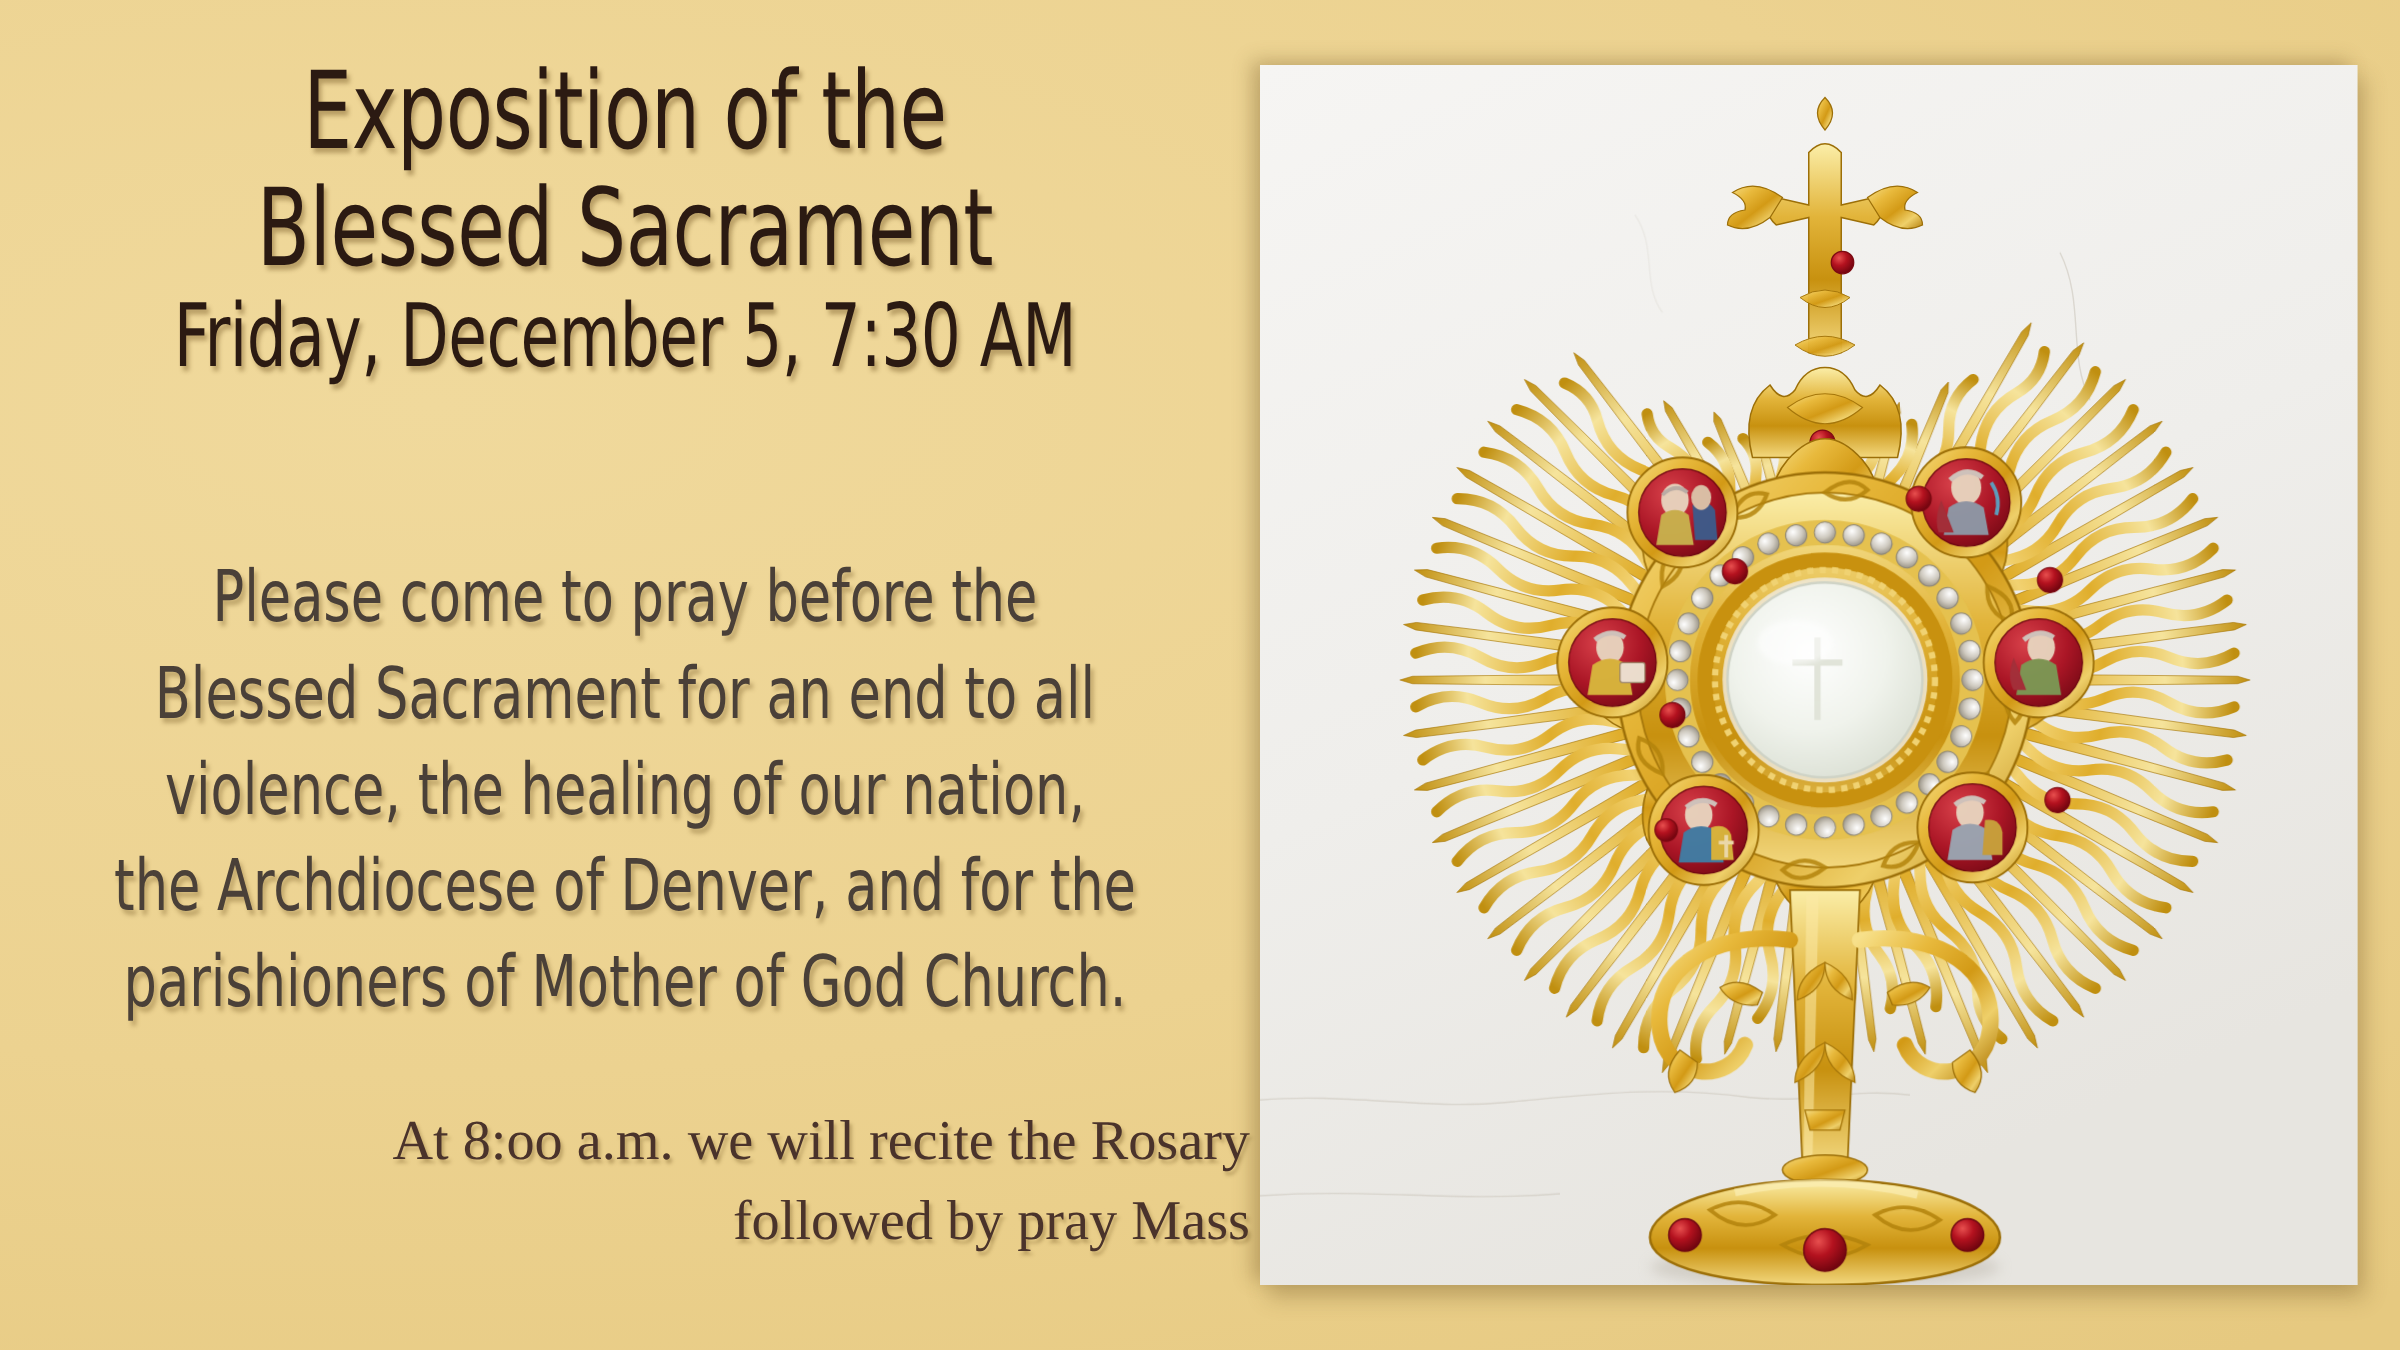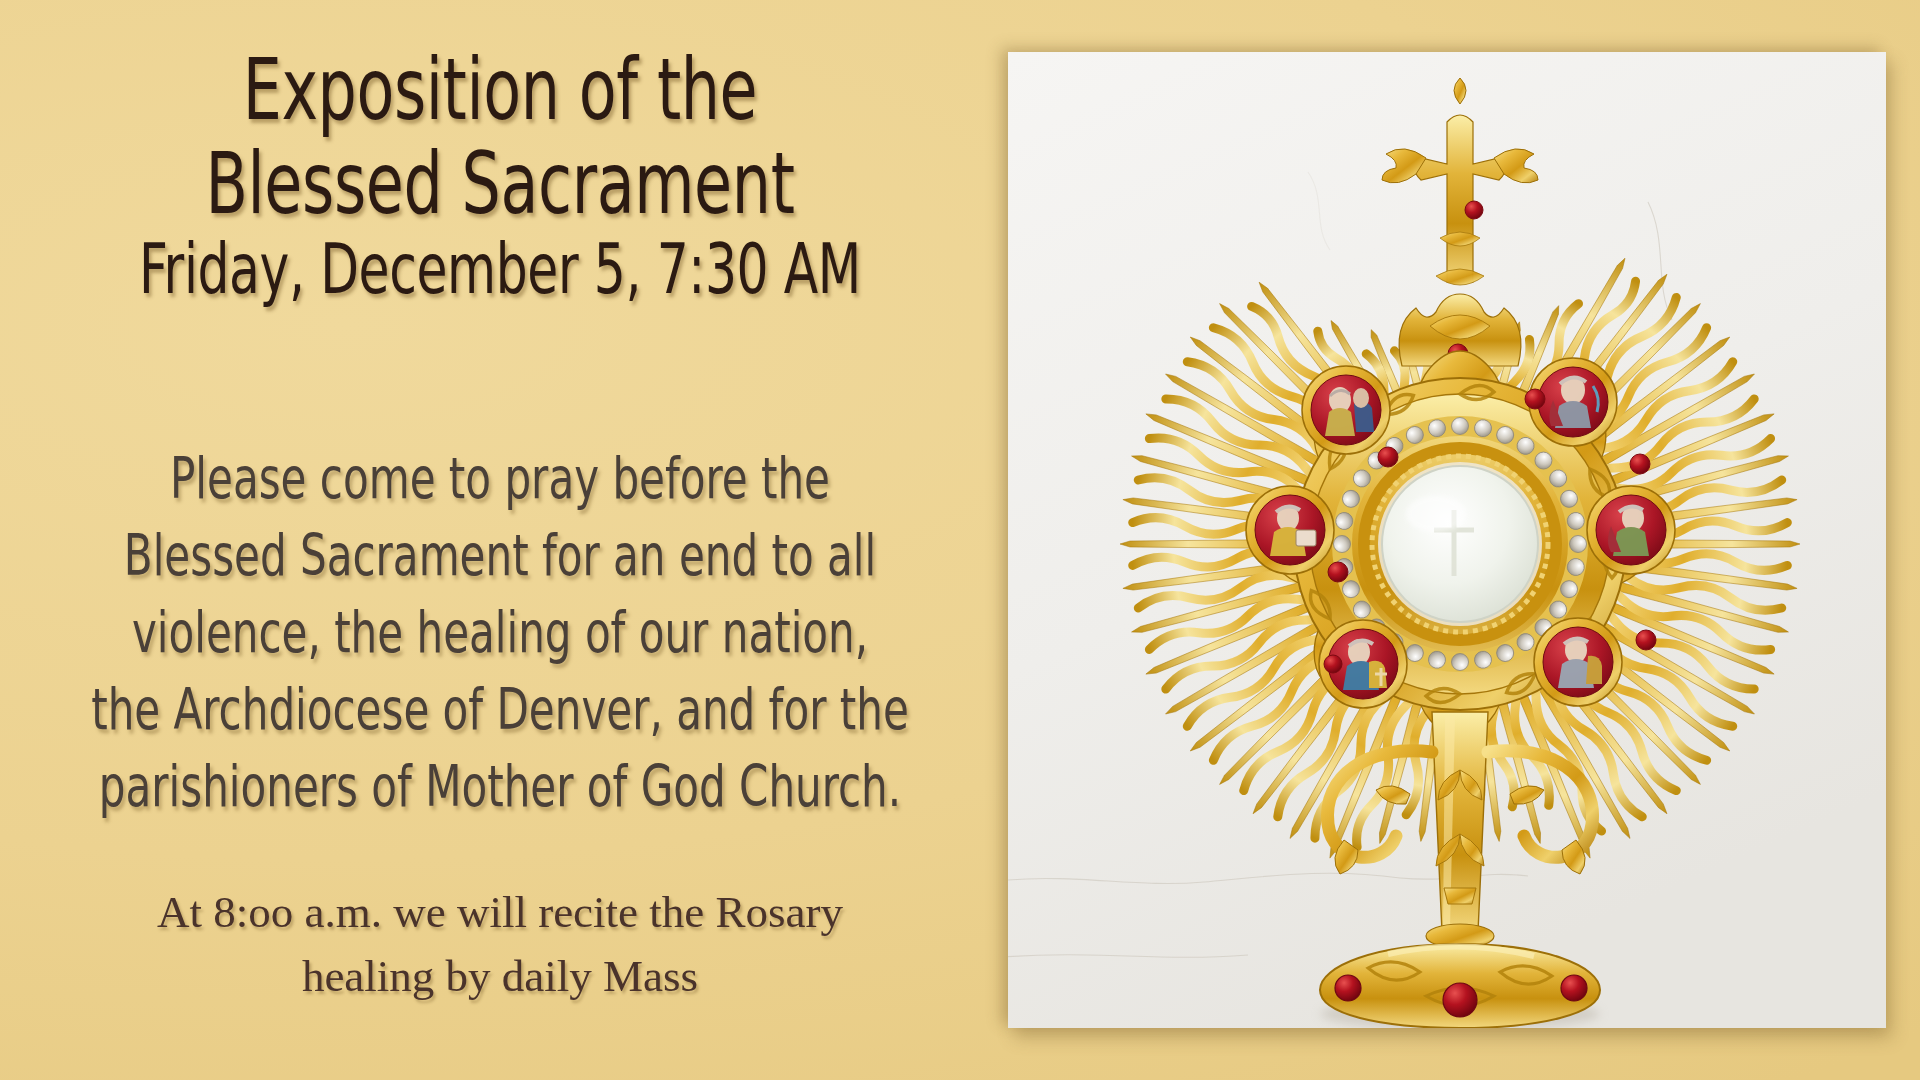--- a/index.html
+++ b/index.html
@@ -67,21 +67,21 @@
     transform: scaleX(0.82);
     transform-origin: 50% 0%;
   }
   .body-line { display: block; white-space: nowrap; }
 
   .footer-block {
     position: absolute;
     left: 0;
     top: 880px;
     width: 1000px;
-    text-align: center;
+    text-align: right;
     color: #4a332b;
     font-family: "Liberation Serif", "DejaVu Serif", serif;
     font-size: 45px;
     line-height: 64px;
     text-shadow: 2px 3px 3px rgba(120, 92, 40, 0.40);
   }
   .footer-line { display: block; white-space: nowrap; }
 
   
   .photo-frame {
@@ -114,21 +114,21 @@
     <div class="body-block">
       <span class="body-line">Please come to pray before the</span>
       <span class="body-line">Blessed Sacrament for an end to all</span>
       <span class="body-line">violence, the healing of our nation,</span>
       <span class="body-line">the Archdiocese of Denver, and for the</span>
       <span class="body-line">parishioners of Mother of God Church.</span>
     </div>
 
     <div class="footer-block">
       <span class="footer-line">At 8:oo a.m. we will recite the Rosary</span>
-      <span class="footer-line">healing by daily Mass</span>
+      <span class="footer-line">followed by pray Mass</span>
     </div>
 
   </div>
 
   <div class="photo-frame">
     <svg viewBox="0 0 878 976" xmlns="http://www.w3.org/2000/svg">
       <defs>
         <linearGradient id="wall" x1="0" y1="0" x2="0.4" y2="1">
           <stop offset="0%" stop-color="#f6f5f3"></stop>
           <stop offset="55%" stop-color="#efeeeb"></stop>

